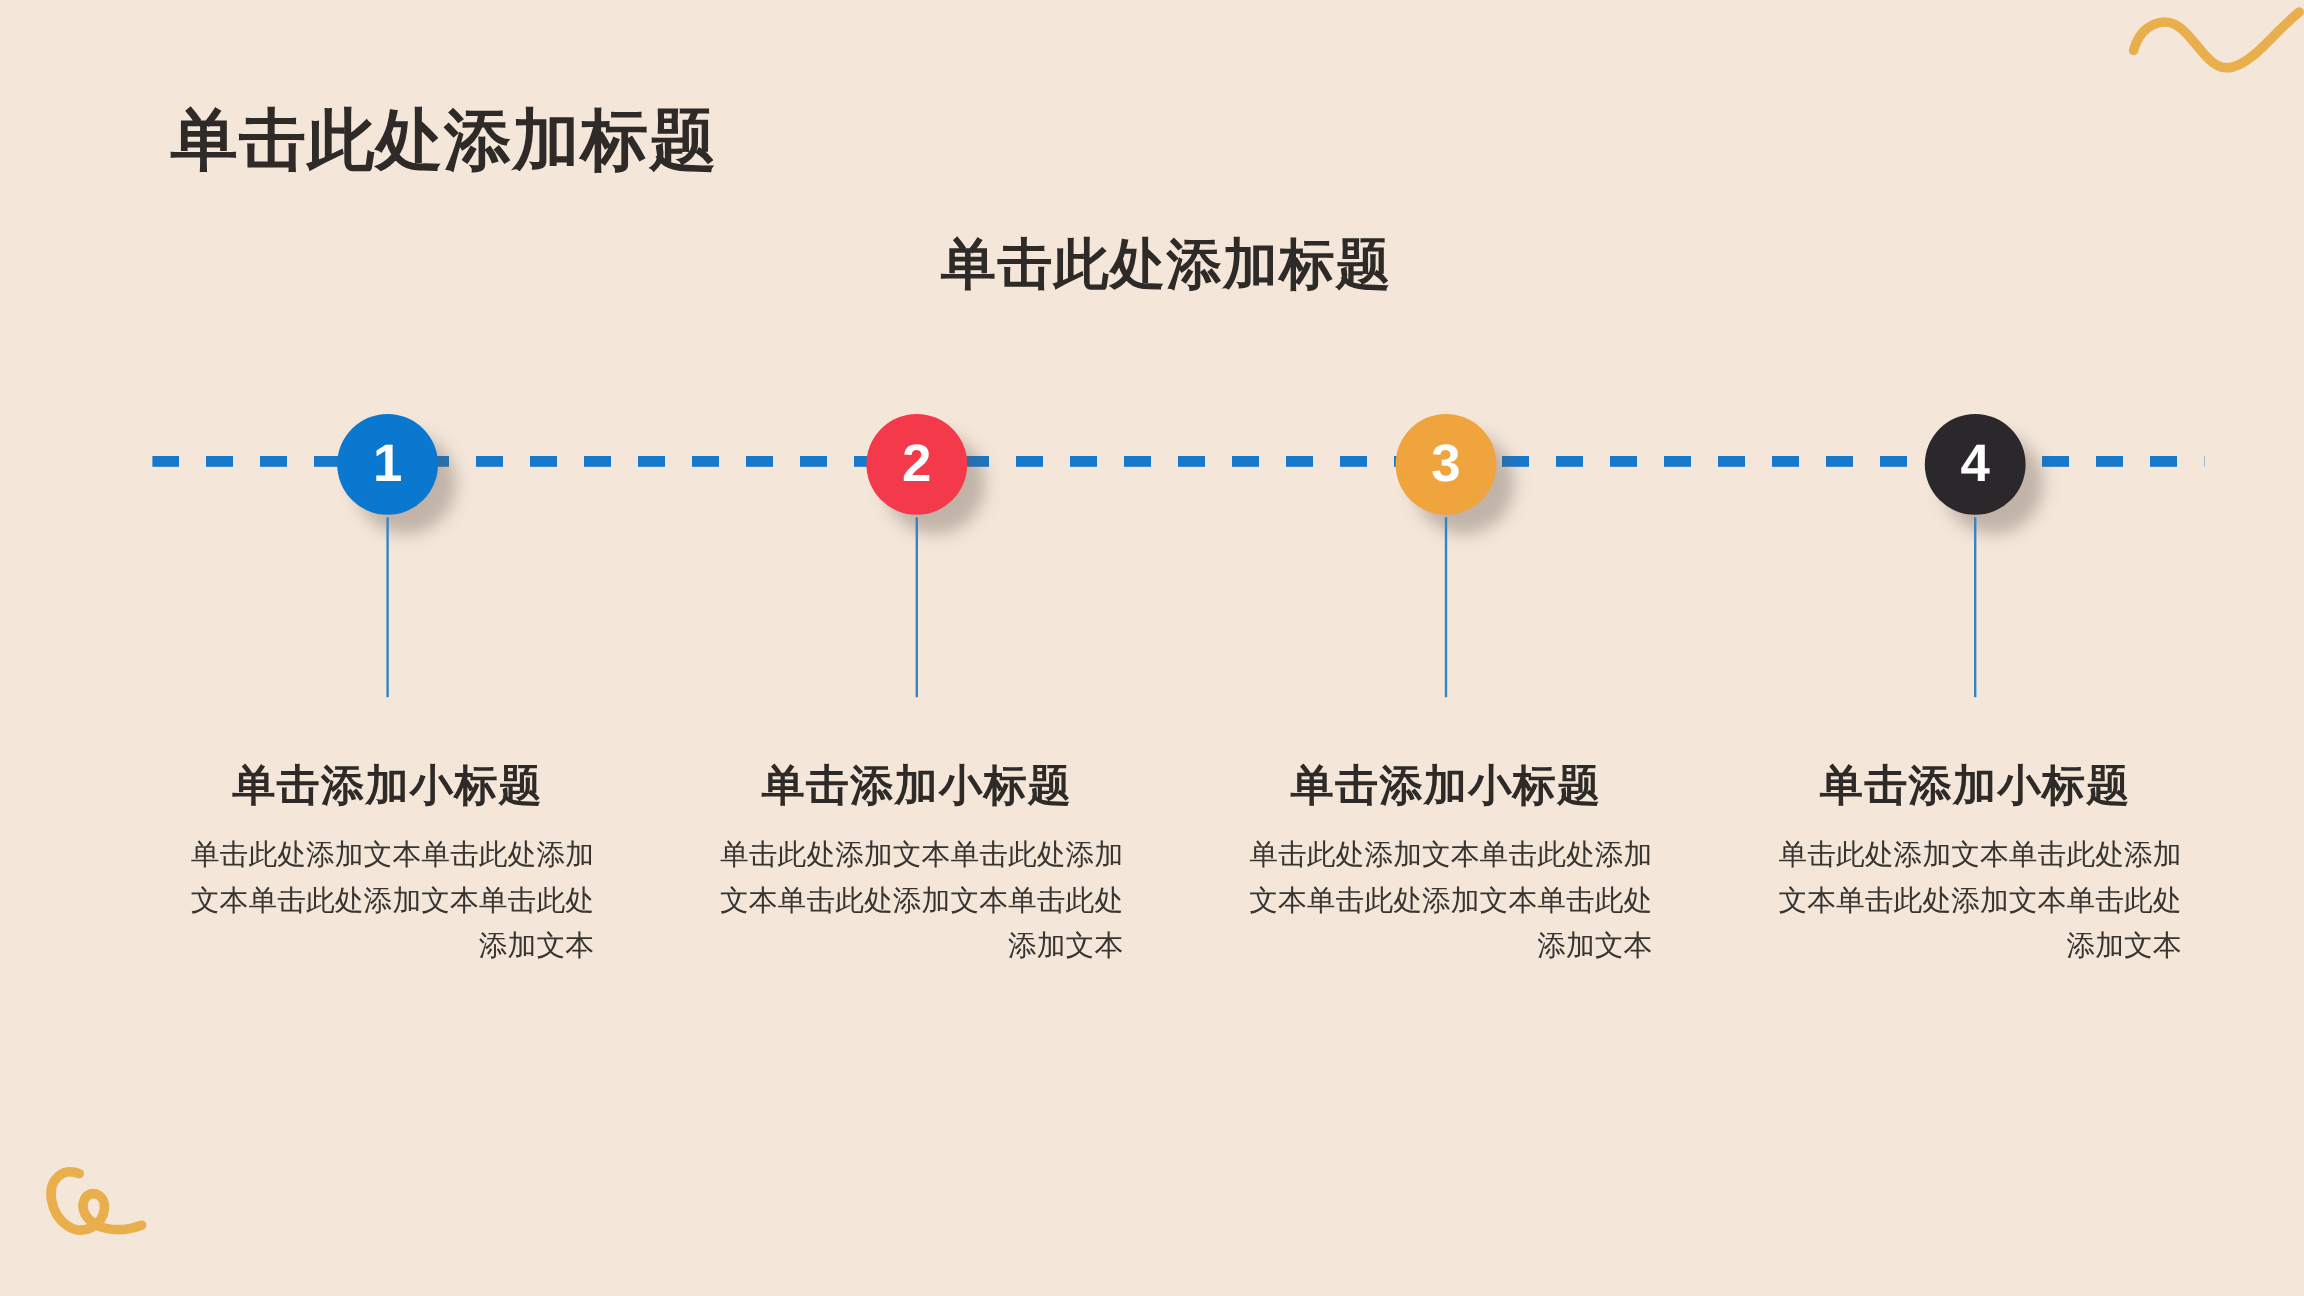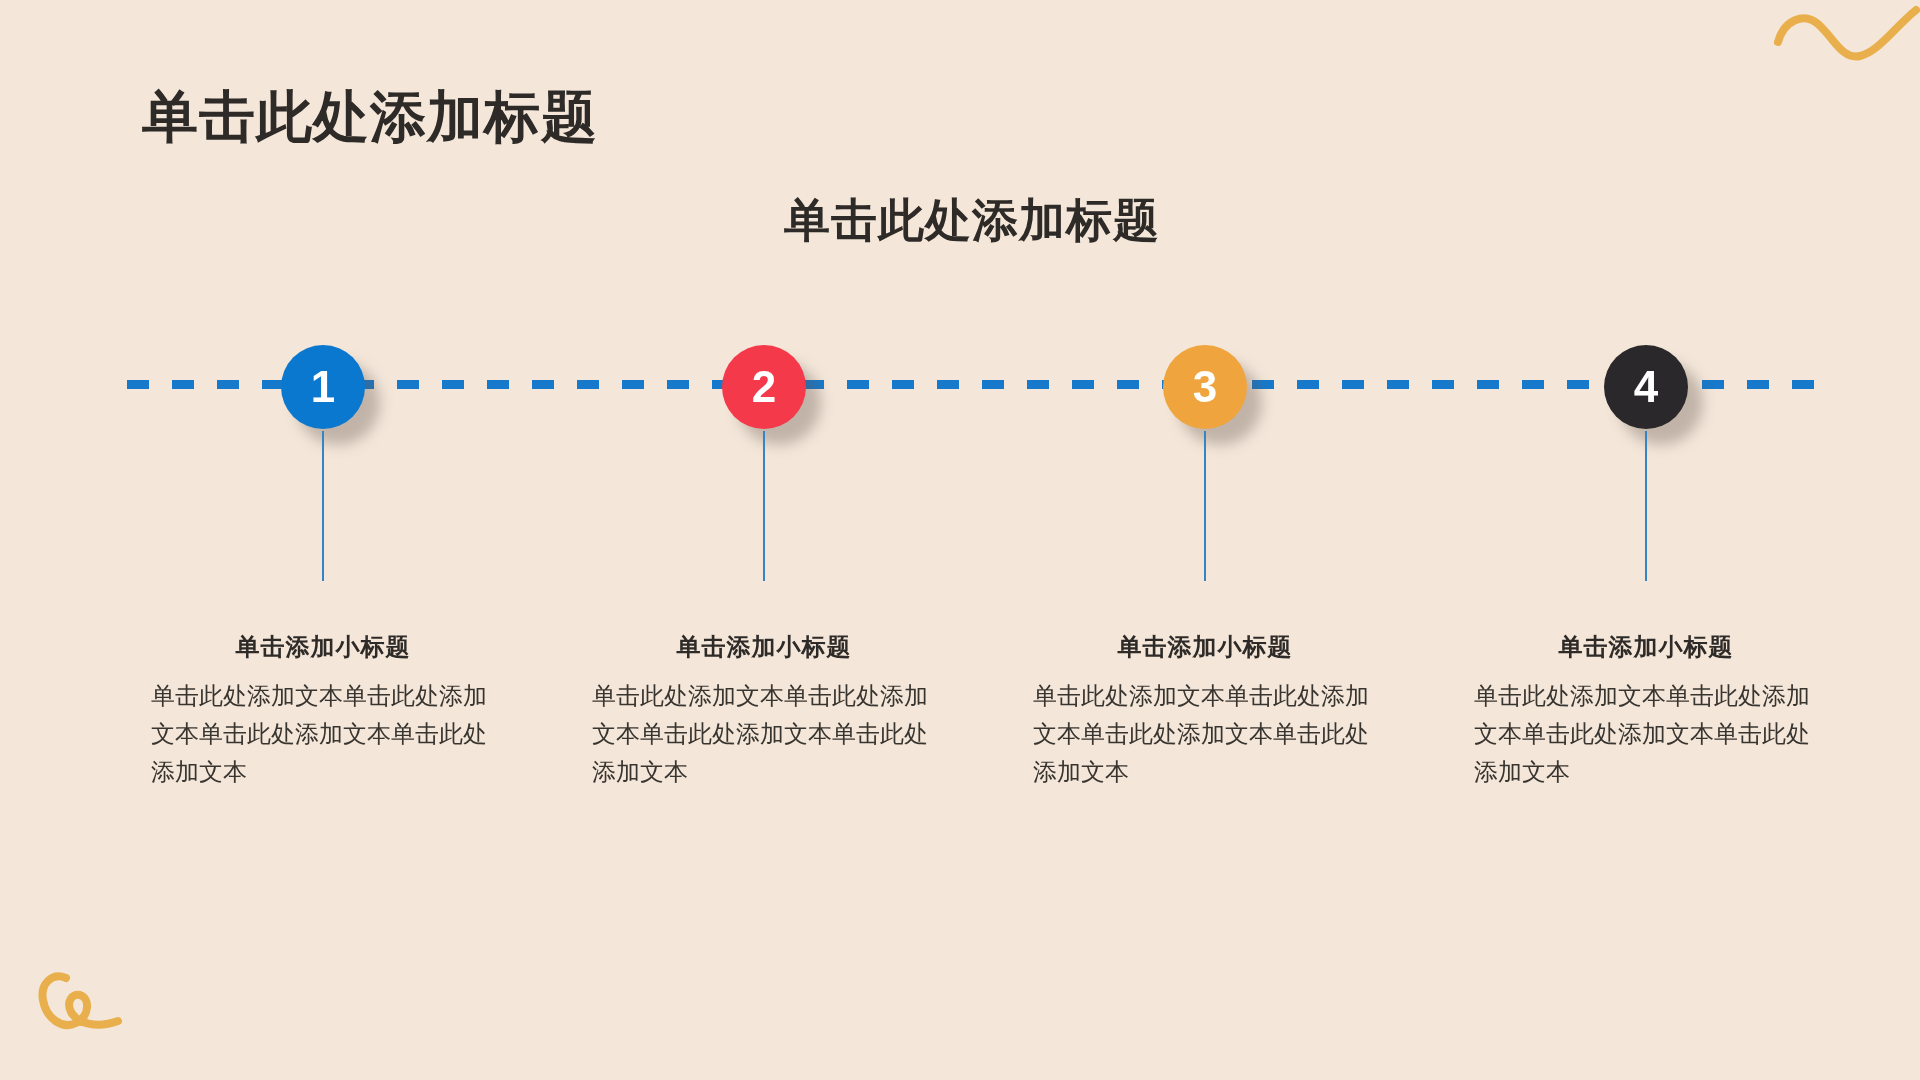--- a/index.html
+++ b/index.html
@@ -64,32 +64,32 @@
     font-weight: bold;
     line-height: 1;
   }
   .connector {
     width: 2px; height: 150px;
     margin: 2px auto 0 auto;
     background: #3585c5;
   }
   .step-subtitle {
     margin-top: 50px;
-    font-size: 24px;
+    font-size: 36px;
     font-weight: bold;
     color: #2d2a27;
     letter-spacing: 1px;
   }
   .step-body {
     width: 344px;
     margin: 14px auto 0 auto;
     font-size: 24px;
     line-height: 38px;
     color: #38342f;
-    text-align: left;
+    text-align: right;
     word-break: break-all;
   }
 
   .squiggle-tr { position: absolute; right: 0; top: 2px; }
   .squiggle-bl { position: absolute; left: 12px; top: 966px; }
 </style>
 </head>
 <body>
 
 <div class="slide">

